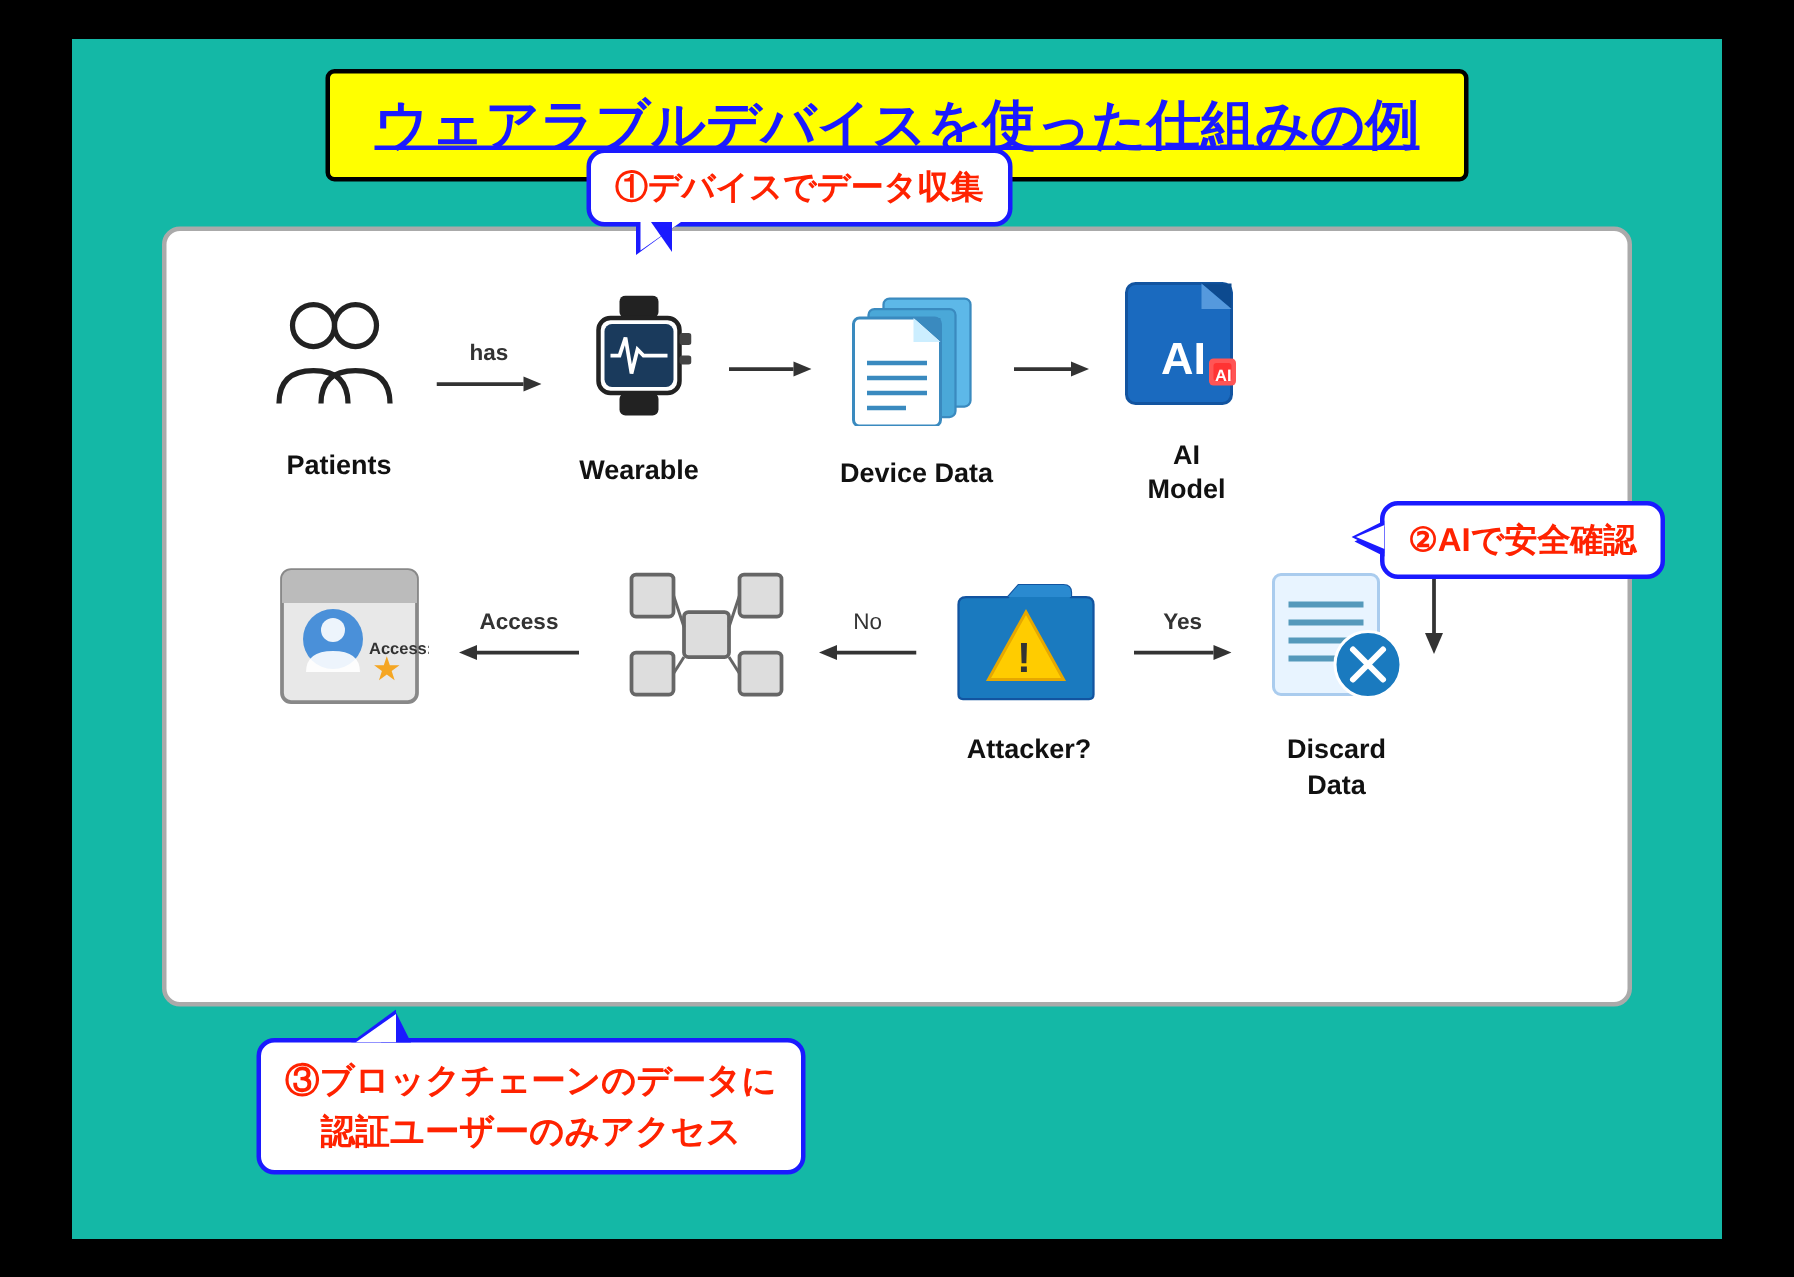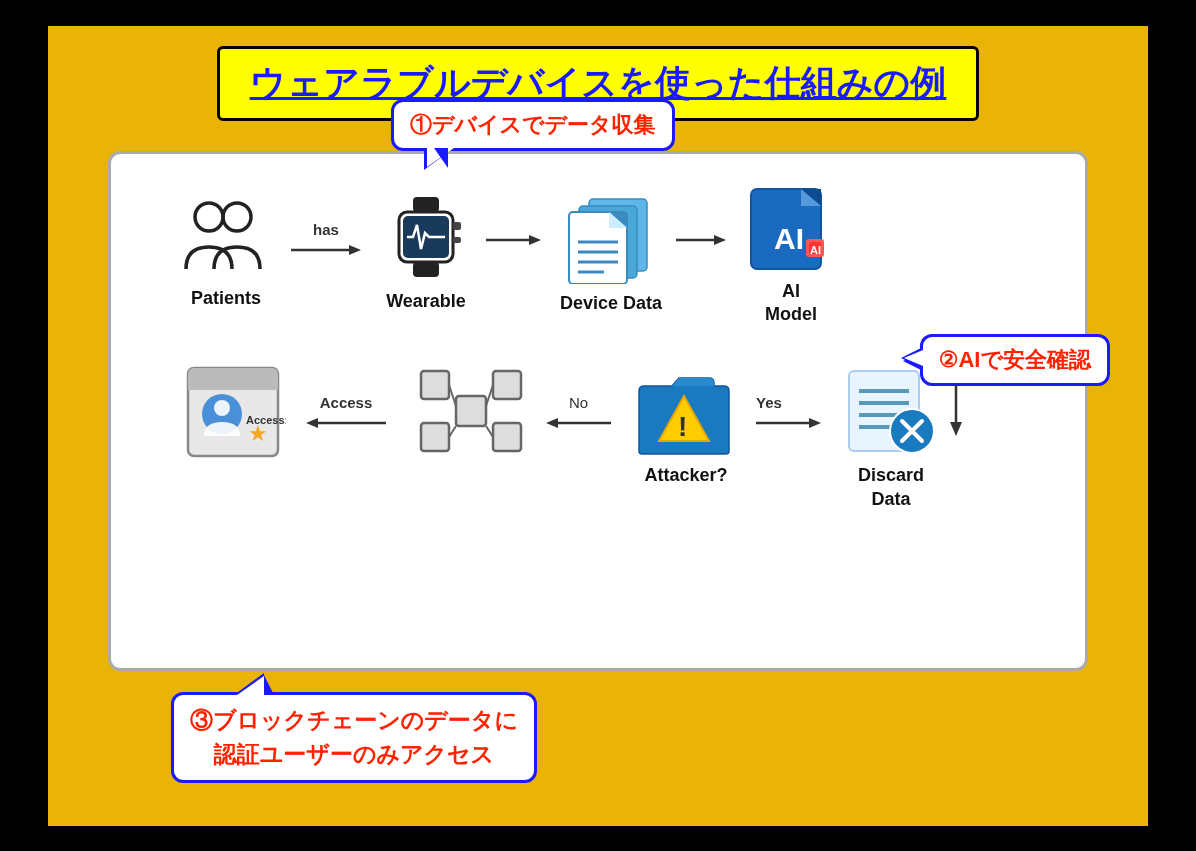--- a/index.html
+++ b/index.html
@@ -9,21 +9,21 @@
       background: #000;
       display: flex;
       align-items: center;
       justify-content: center;
       font-family: 'Arial', sans-serif;
       overflow: hidden;
     }
     .slide {
       width: 1100px;
       height: 800px;
-      background: #eab308;
+      background: #14b8a6;
       position: relative;
       display: flex;
       flex-direction: column;
       align-items: center;
     }
     .title-box {
       background: #ffff00;
       border: 3px solid #000;
       padding: 10px 30px;
       margin-top: 20px;
@@ -121,21 +121,21 @@
       display: flex;
       align-items: center;
       justify-content: flex-start;
       gap: 0px;
       padding-left: 20px;
     }
     .node {
       display: flex;
       flex-direction: column;
       align-items: center;
-      gap: 8px;
+      gap: 20px;
     }
     .node-label {
       font-size: 18px;
       font-weight: 700;
       color: #111;
       text-align: center;
       line-height: 1.3;
     }
     .arrow {
       display: flex;
@@ -367,21 +367,21 @@
 
           <path d="M38 20 L45 12 L75 12 Q80 12 80 17 L80 20 Z" fill="#2a8ad0"></path>
 
           <polygon points="50,30 25,75 75,75" fill="#ffcc00" stroke="#e6a800" stroke-width="2"></polygon>
           <text x="44" y="70" font-size="28" font-weight="900" fill="#333" font-family="Arial">!</text>
         </svg>
         <span class="node-label">Attacker?</span>
       </div>
 
       <div class="arrow" style="width:70px;padding-bottom:40px;padding-top:28px;">
-        <div style="display:flex;flex-direction:column;gap:3px;">
+        <div style="display:flex;flex-direction:column;align-items:center;gap:3px;">
           <span style="font-size:15px;font-weight:700;color:#333;">Yes</span>
           <svg width="65" height="18" viewBox="0 0 65 18">
             <line x1="0" y1="9" x2="53" y2="9" stroke="#333" stroke-width="2.5"></line>
             <polygon points="53,4 65,9 53,14" fill="#333"></polygon>
           </svg>
         </div>
       </div>
 
       <div class="node" style="width:120px;">
         <svg width="95" height="90" viewBox="0 0 95 90">

